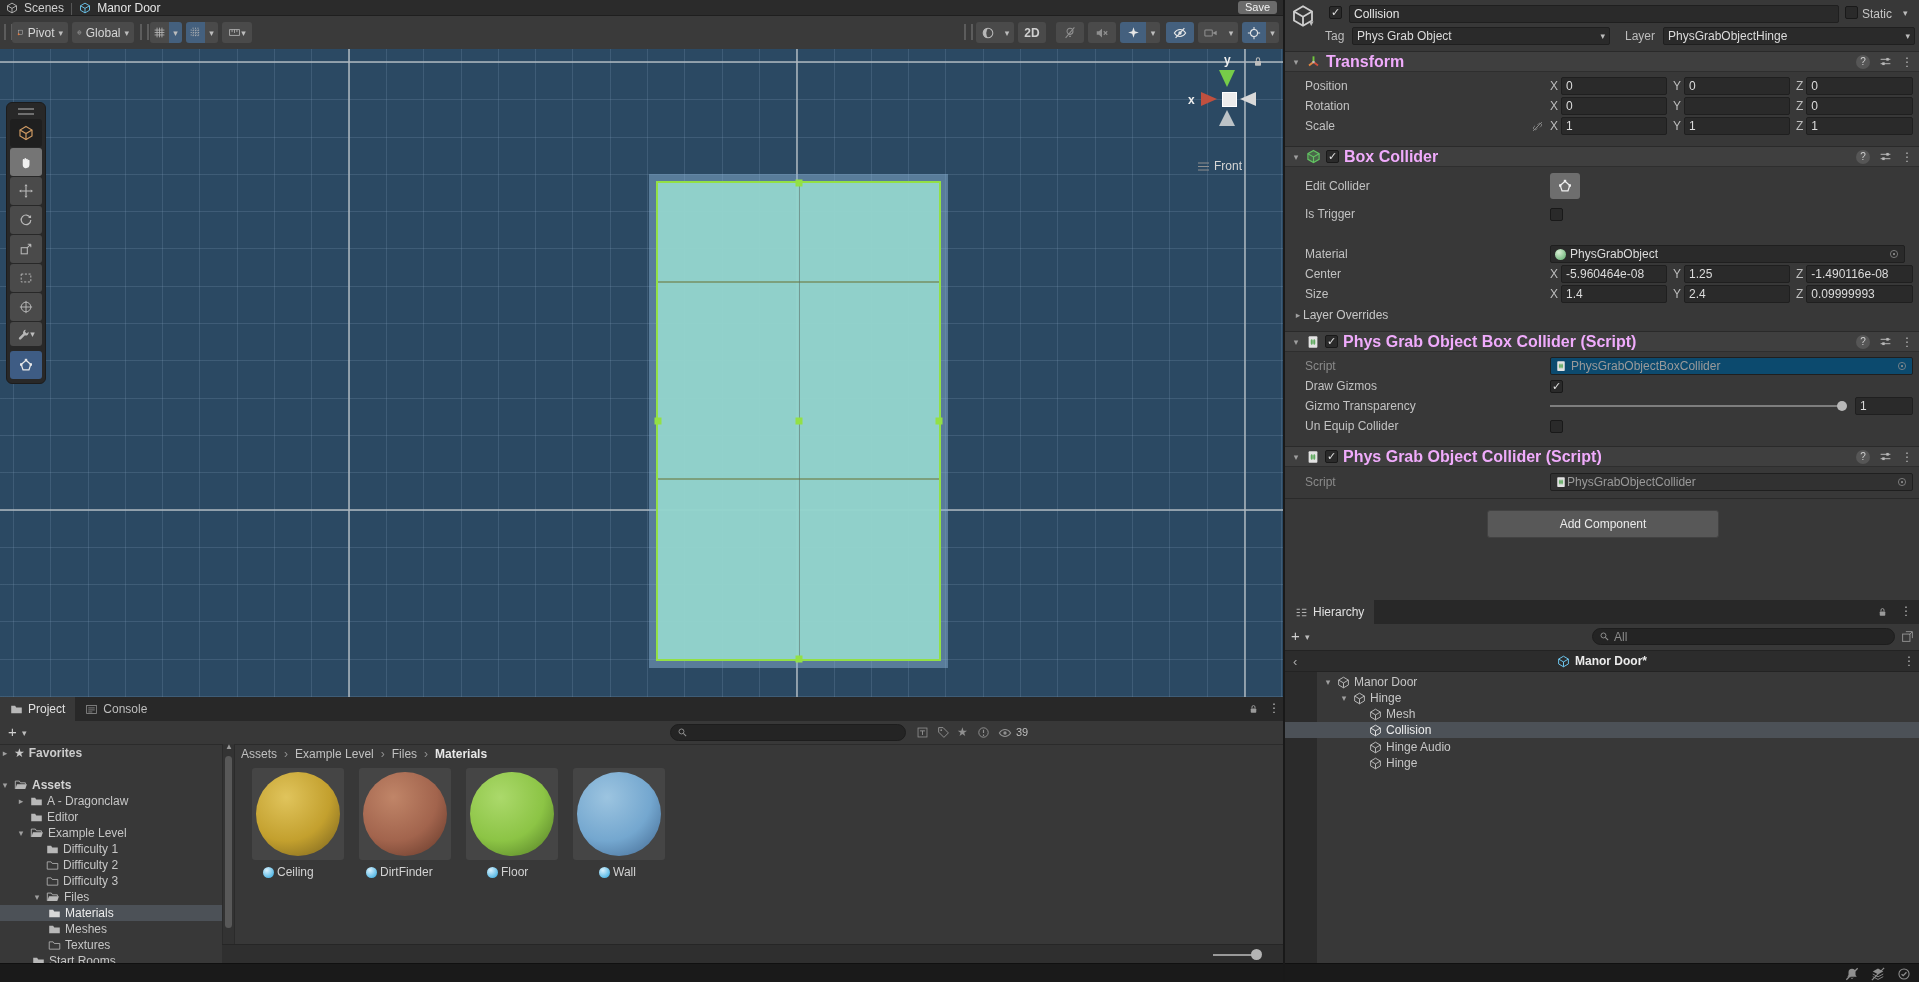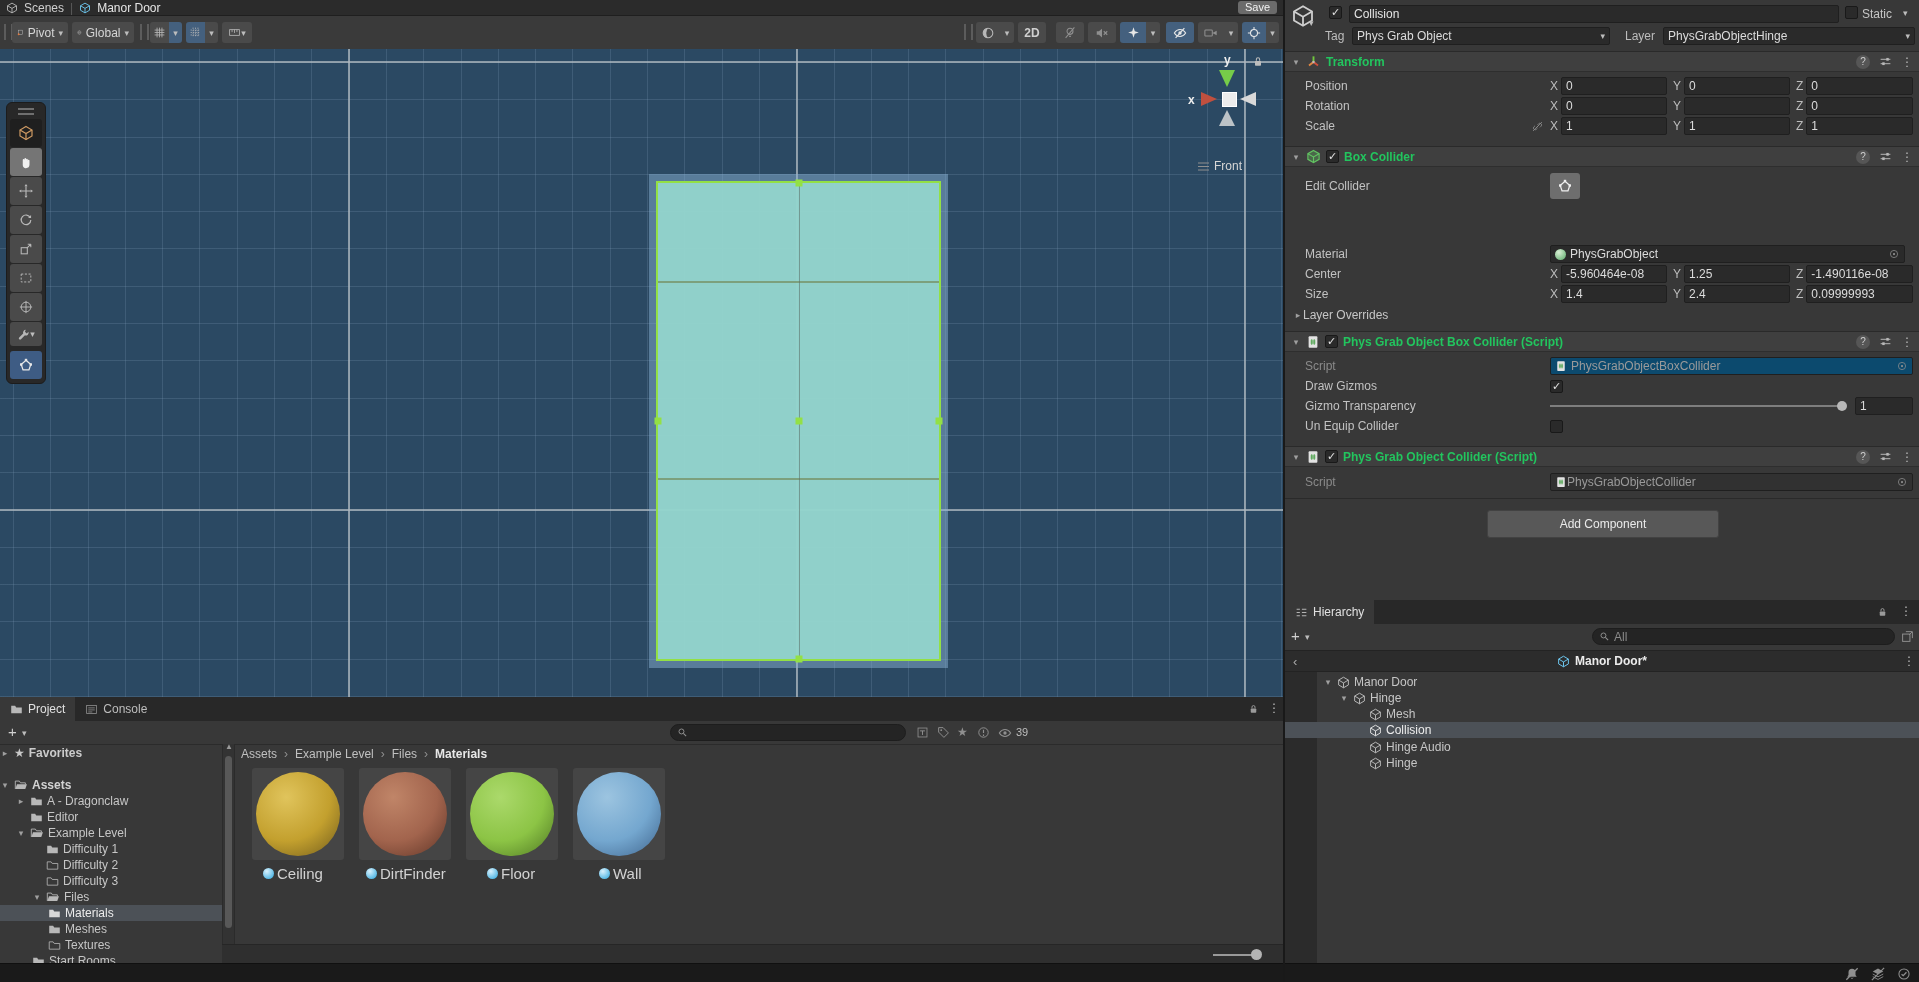--- a/index.html
+++ b/index.html
@@ -52,21 +52,21 @@
   .vsplit{left:1283px;top:0;width:2px;height:982px;background:#191919}
   .fld{background:#2a2a2a;border:1px solid #1f1f1f;border-radius:2px;display:flex;align-items:center;
        padding:0 4px;box-sizing:border-box;height:18px;color:#dcdcdc;white-space:nowrap;overflow:hidden}
   .dd{justify-content:flex-start;position:relative}
   .dd .caret{position:absolute;right:4px}
   .cb{width:13px;height:13px;background:#2a2a2a;border:1px solid #191919;border-radius:2px;
       display:inline-flex;align-items:center;justify-content:center;color:#e2e2e2;font-size:11px;box-sizing:border-box}
   .cb.on::after{content:"✓"}
   .chdr{position:absolute;left:0;width:634px;height:21px;background:#3f3f3f;border-top:1px solid #2a2a2a;
         border-bottom:1px solid #2e2e2e;display:flex;align-items:center;gap:5px;padding:0 6px;box-sizing:border-box}
-  .chdr b{color:#22c55e;font-size:12px}
+  .chdr b{color:#f0abfc;font-size:16px}
   .hico{margin-left:auto;display:flex;gap:9px;align-items:center;color:#aeaeae}
   .irow{position:absolute;left:0;width:634px;height:20px;display:flex;align-items:center;padding-left:20px;box-sizing:border-box}
   .irow .lbl{width:245px;color:#c2c2c2;flex:none}
   .xyz{display:flex;flex:1;gap:6px;margin-right:6px;align-items:center}
   .axis{display:flex;align-items:center;gap:3px;flex:1}
   .axis .fld{flex:1}
   .axl{color:#bdbdbd}
   .qm{width:14px;height:14px;border-radius:50%;background:#565656;color:#cfcfcf;font-size:10px;
       display:inline-flex;align-items:center;justify-content:center}
   .kebab{color:#bdbdbd;letter-spacing:0}
@@ -75,21 +75,21 @@
   .tab{height:24px;display:flex;align-items:center;gap:5px;padding:0 10px;color:#bdbdbd}
   .tab.on{background:#383838;color:#e0e0e0}
   .trow{position:absolute;left:0;display:flex;align-items:center;gap:4px;height:16px;white-space:nowrap}
   .sel{background:#4c5157}
   .arrow{color:#9f9f9f;font-size:9px;width:10px;text-align:center;flex:none}
   .search{background:#242424;border:1px solid #1d1d1d;border-radius:9px;display:flex;align-items:center;
           gap:4px;padding:0 6px;box-sizing:border-box;color:#8a8a8a}
   .minisphere{border-radius:50%;flex:none}
   .tilebox{position:absolute;width:92px;height:92px;background:#454545;border-radius:3px;
            display:flex;align-items:center;justify-content:center}
-  .matlabel{position:absolute;display:flex;align-items:center;gap:3px;color:#d2d2d2;font-size:15px}
+  .matlabel{position:absolute;display:flex;align-items:center;gap:3px;color:#d2d2d2;font-size:12px}
   .statusbar{left:0;top:963px;width:1919px;height:19px;background:#1a1a1a;border-top:1px solid #101010}
 </style>
 </head>
 <body>
 
 <svg width="0" height="0" style="position:absolute">
 <defs>
 <symbol id="i-cube" viewBox="0 0 16 16">
         <path d="M8 1.5 14 5v6l-6 3.5L2 11V5Z" fill="none" stroke="currentColor" stroke-width="1.2"></path>
         <path d="M2 5l6 3.5L14 5M8 8.5V14.5" fill="none" stroke="currentColor" stroke-width="1.2"></path>
@@ -772,20 +772,24 @@
         </span>
     </div>
     <div class="irow" style="top:172px;height:28px">
       <span class="lbl">Edit Collider</span>
       <div style="width:30px;height:26px;background:#6e6e6e;border-radius:3px;display:flex;align-items:center;justify-content:center">
         <svg width="16" height="16" style="color:#f0f0f0">
             <use href="#i-coll"></use>
           </svg>
         </div>
     </div>
+    <div class="irow" style="top:204px">
+      <span class="lbl">Is Trigger</span>
+      <span class="cb"></span>
+      </div>
     <div class="irow" style="top:244px">
       <span class="lbl">Material</span>
       <div class="fld" style="flex:1;margin-right:14px;gap:4px">
         <div class="minisphere" style="width:11px;height:11px;background:radial-gradient(circle at 35% 30%, #d8efd4, #58a868)"></div>
         <span>PhysGrabObject</span>
         <svg width="12" height="12" class="dim" style="margin-left:auto">
             <use href="#i-target"></use>
           </svg>
         </div>
     </div>

